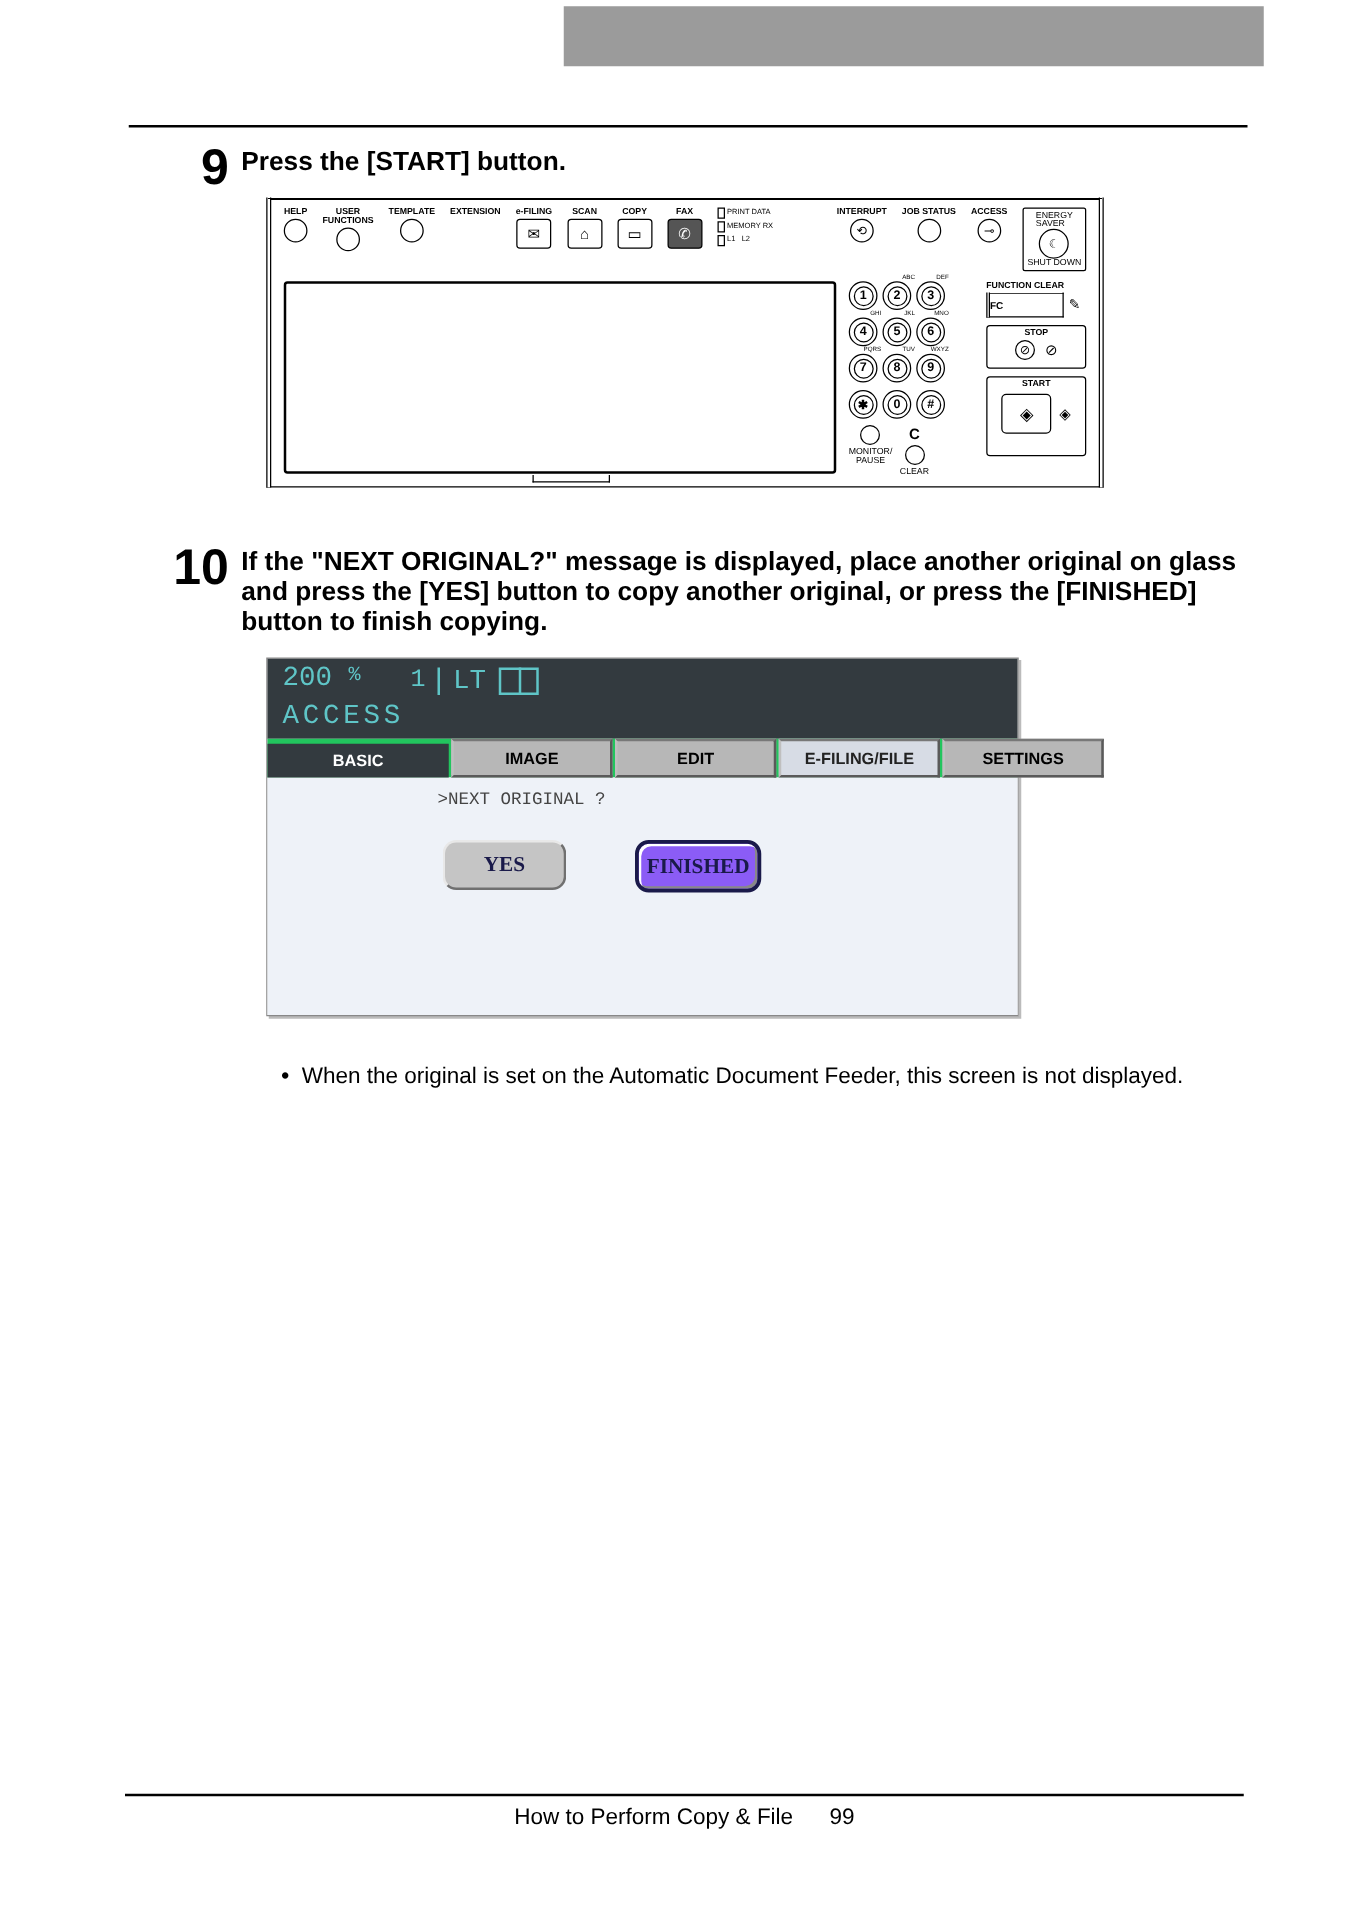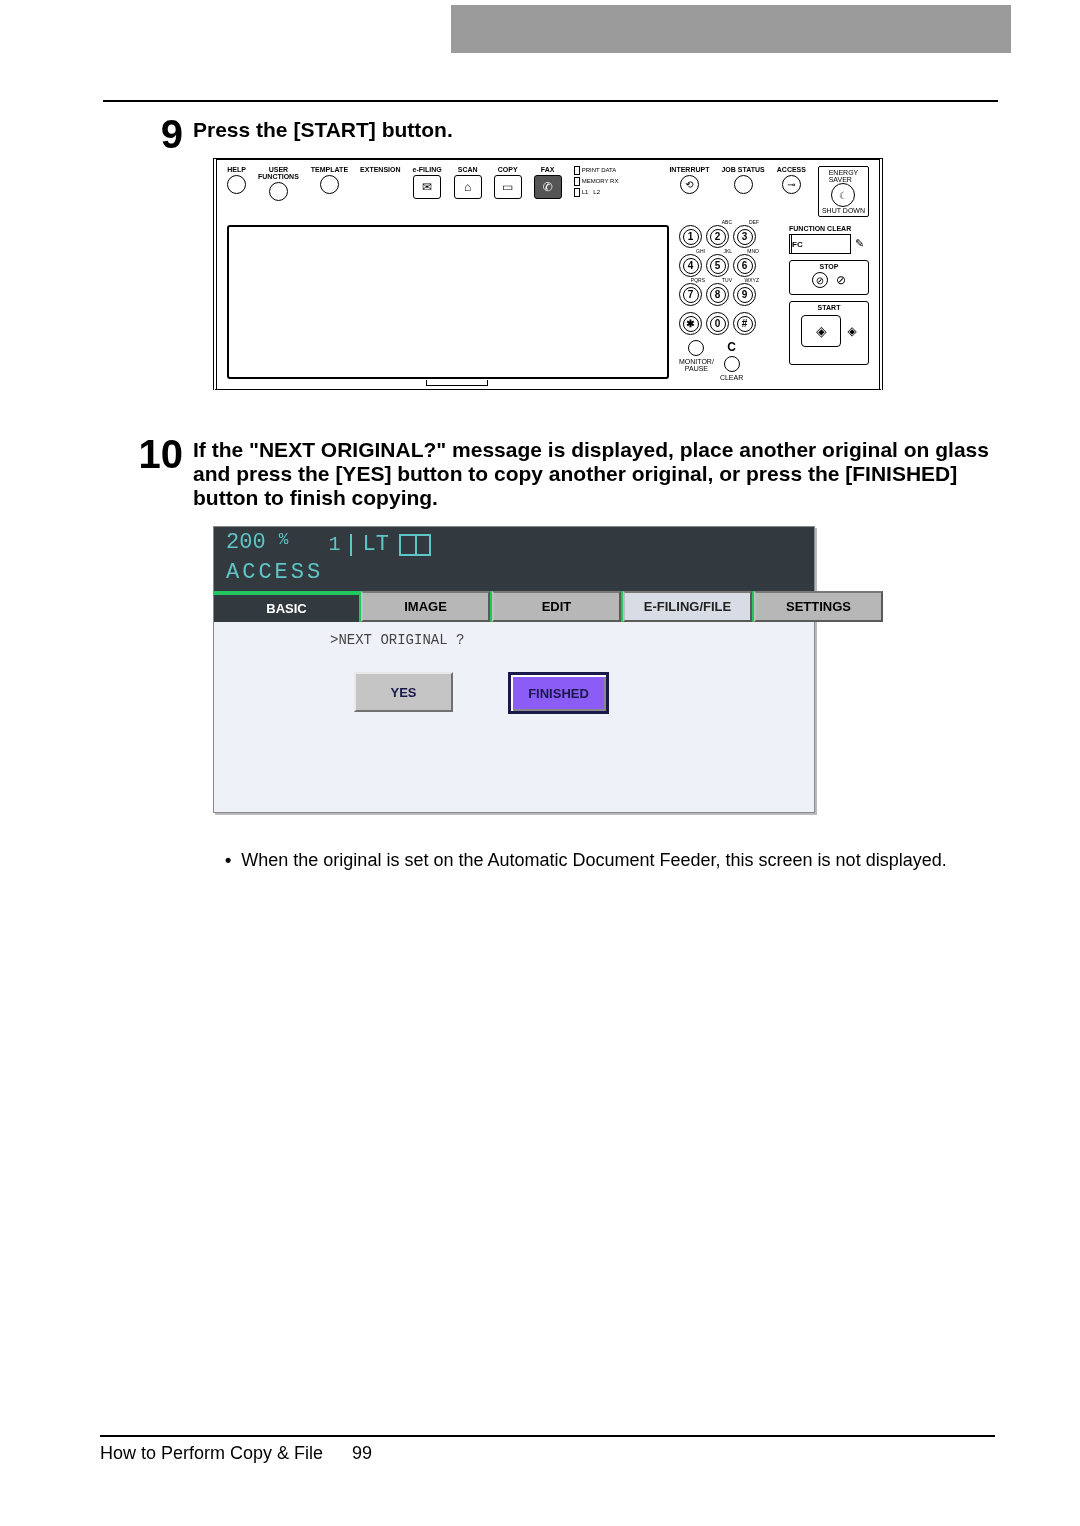--- a/index.html
+++ b/index.html
@@ -199,27 +199,28 @@
   .lcd-tab.basic { background:#333a3f; color:#fff; border:none; padding: 6px 20px; }
   .lcd-tab.gray { background:#b7b7b7; color:#000; }
   .lcd-tab.lite { background:#d7dce5; color:#222; }
   .lcd-main {
     background:#eef2f8;
     padding: 10px 40px 50px;
     min-height: 130px;
     color:#444;
     font-size:14px;
   }
-  .lcd-prompt { font-family:"Courier New",monospace; font-size:14px; margin-bottom:24px; margin-left:76px;}
+  .lcd-prompt { font-family:"Courier New",monospace; font-size:14px; margin-bottom:24px; margin-left:96px;}
   .lcd-btn-row { display:flex; gap:55px; margin-left:100px; }
   .lcd-btn {
     width:95px; height:36px;
     display:flex; align-items:center; justify-content:center;
-    font-family: Liberation Sans, sans-serif; font-size:13px; font-weight:bold;
+    font-family: Liberation Serif, serif; font-size:17px; font-weight:bold;
     color:#1a1a4a;
+    border-radius:11px;
   }
   .lcd-btn.yes {
     background:#c5c5c5;
     border-top:2px solid #e8e8e8;
     border-left:2px solid #e8e8e8;
     border-right:2px solid #707070;
     border-bottom:2px solid #707070;
   }
   .lcd-btn.fin {
     background:#8b5cf6;
@@ -228,21 +229,21 @@
   }
   .note-list { margin-top:34px; margin-left:32px; font-size:18px; color:#000; }
   .note-list .note { display:flex; gap:10px; line-height:1.5; }
   .note-list .bullet { font-weight:bold; }
   .footer {
     position:absolute;
     bottom: 62px;
     right: 85px;
     border-top:2px solid #000;
     width: 895px;
-    text-align:left;
+    text-align:center;
     padding-top:6px;
     font-size:18px;
   }
   .footer .pagenum { margin-left:24px; }
 </style>
 </head>
 <body>
 
 <div class="top-gray"></div>
 <div class="content-line"></div>

